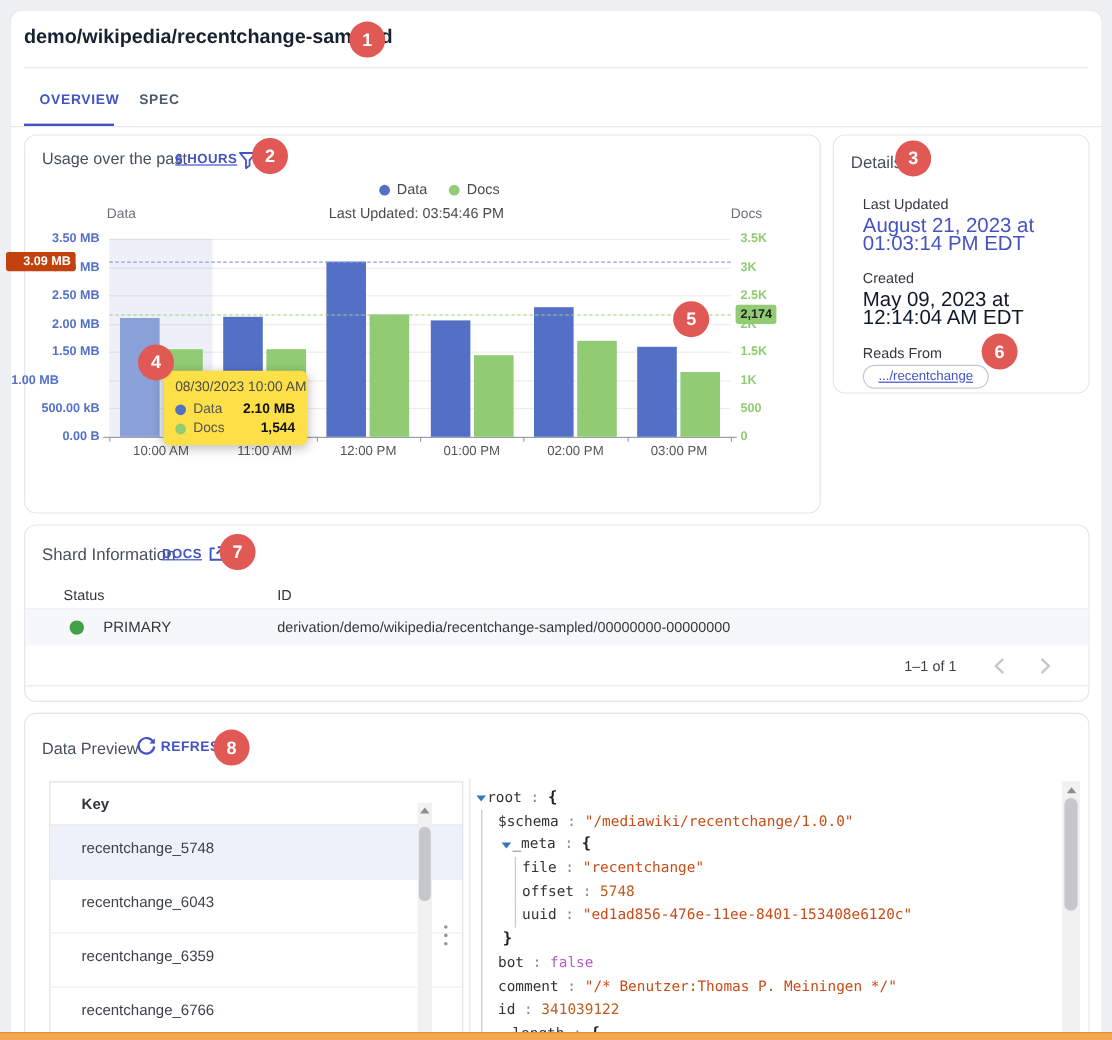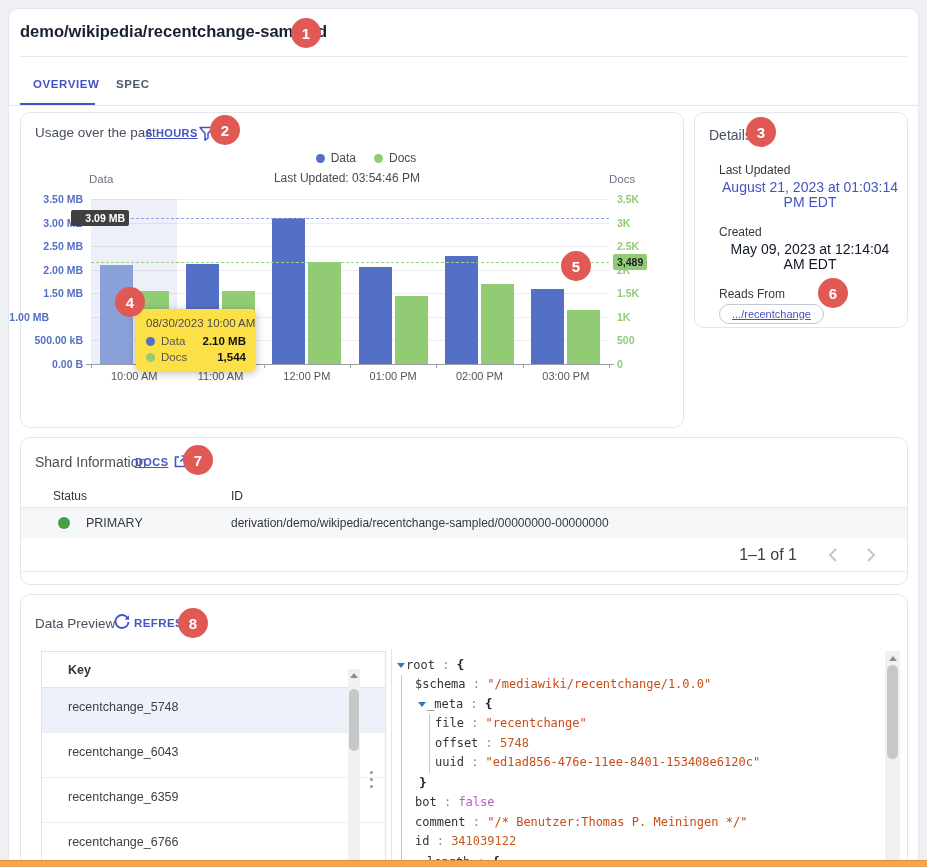--- a/index.html
+++ b/index.html
@@ -26,27 +26,27 @@
   .marker { position:absolute; font-size:10.5px; font-weight:bold; padding:2px 4px; border-radius:2px; white-space:nowrap; z-index:6; }
   .dash { position:absolute; border-top:1px dashed; z-index:5; }
   .bar { position:absolute; bottom:0; }
   .xlabel { position:absolute; font-size:11px; color:#555; text-align:center; }
   .tooltip { position:absolute; left:115px; top:196px; width:120px; background:#fde047; border-radius:5px; box-shadow:0 2px 10px rgba(0,0,0,.28); padding:8px 10px; z-index:20; }
   .tt-title { font-size:11.5px; color:#4c4c4c; margin-bottom:6px; white-space:nowrap; }
   .tt-row { display:flex; align-items:center; gap:6px; font-size:11.5px; color:#555; margin-top:4px; }
   .tt-val { margin-left:auto; font-weight:bold; color:#111; }
   
   .fld-label { font-size:12px; color:#33393f; margin-bottom:3px; }
-  .fld-value { font-size:14px; line-height:15px;text-align:center; }
+  .fld-value { font-size:17px; line-height:15px; }
   .chip { display:inline-block; border:1px solid #c3c8d1; border-radius:13px; padding:3px 12px; font-size:11px; text-decoration:underline; cursor:pointer; }
   
   .th { font-size:12px; color:#31363c; }
   .shard-row { position:absolute; left:0; right:0; height:30px; background:#f6f7f9; display:flex; align-items:center; }
   .pager { position:absolute; right:24px; top:540px; display:flex; align-items:center; gap:24px; }
-  .pager-txt { font-size:16px; color:#3c4148; }
+  .pager-txt { font-size:12px; color:#3c4148; }
   .chev { width:24px; height:24px; display:flex; align-items:center; justify-content:center; cursor:default; }
   
   .key-table { position:absolute; left:20px; top:56px; width:345px; bottom:-10px; border:1px solid #dfe2e6; border-bottom:none; }
   .key-h { height:36px; line-height:36px; padding-left:26px; font-size:12.5px; font-weight:bold; color:#2f353c; border-bottom:1px solid #dfe2e6; }
   .key-row { height:45px; line-height:39.5px; padding-left:26px; font-size:12.5px; color:#3c424a; border-bottom:1px solid #eceef1; cursor:pointer; }
   .key-row.sel { background:#edf2fa; }
   .sbar { position:absolute; background:#f1f1f1; }
   .sthumb { position:absolute; left:1px; right:1px; background:#c5c7ca; border-radius:6px; }
   .sarrow { position:absolute; left:50%; transform:translateX(-50%); width:0; height:0; border-left:4px solid transparent; border-right:4px solid transparent; border-bottom:5px solid #8b8f94; }
   .json-pane { position:absolute; left:370px; top:54px; right:24px; bottom:-10px; border-left:1px solid #e3e5e8; padding-top:6px; font-family:"DejaVu Sans Mono", monospace; font-size:12px; overflow:hidden; }
@@ -145,22 +145,22 @@
         <div class="bar" style="left: 373.5px; bottom: 65px; width: 33px; height: 68.3571px; background: rgb(145, 204, 117); z-index: 3;"></div>
         <div class="xlabel" style="left: 329px; width: 86.3333px; top: 257px;">01:00 PM</div>
         <div class="bar" style="left: 423.833px; bottom: 65px; width: 33px; height: 108.429px; background: rgb(84, 112, 198); z-index: 3;"></div>
         <div class="bar" style="left: 459.833px; bottom: 65px; width: 33px; height: 80.1429px; background: rgb(145, 204, 117); z-index: 3;"></div>
         <div class="xlabel" style="left: 415.333px; width: 86.3333px; top: 257px;">02:00 PM</div>
         <div class="bar" style="left: 510.167px; bottom: 65px; width: 33px; height: 75.4286px; background: rgb(84, 112, 198); z-index: 3;"></div>
         <div class="bar" style="left: 546.167px; bottom: 65px; width: 33px; height: 54.2143px; background: rgb(145, 204, 117); z-index: 3;"></div>
         <div class="xlabel" style="left: 501.667px; width: 86.3333px; top: 257px;">03:00 PM</div>
         <div class="dash" style="left: 70px; width: 518px; top: 105.329px; border-color: rgb(138, 162, 224);"></div>
         <div class="dash" style="left: 70px; width: 518px; top: 148.511px; border-color: rgb(156, 205, 132);"></div>
-        <div class="marker" style="right: 556px; top: 97.3286px; background: #404040; color: rgb(255, 255, 255); padding-left: 14px;">3.09 MB</div>
-        <div class="marker" style="left: 592px; top: 140.511px; background: rgb(145, 204, 117); color: rgb(34, 34, 34);">3,489</div>
+        <div class="marker" style="right: 622px; top: 97.3286px; background: #c2410c; color: rgb(255, 255, 255); padding-left: 14px;">3.09 MB</div>
+        <div class="marker" style="left: 592px; top: 140.511px; background: rgb(145, 204, 117); color: rgb(34, 34, 34);">2,174</div>
       </div>
     <div class="tooltip" id="tooltip">
       <div class="tt-title">08/30/2023 10:00 AM</div>
       <div class="tt-row">
         <span class="ldot" id="ttDot0" style="background: rgb(84, 112, 198);"></span>
         <span>Data</span>
         <span class="tt-val">2.10 MB</span>
       </div>
       <div class="tt-row">
         <span class="ldot" id="ttDot1" style="background: rgb(145, 204, 117);"></span>

